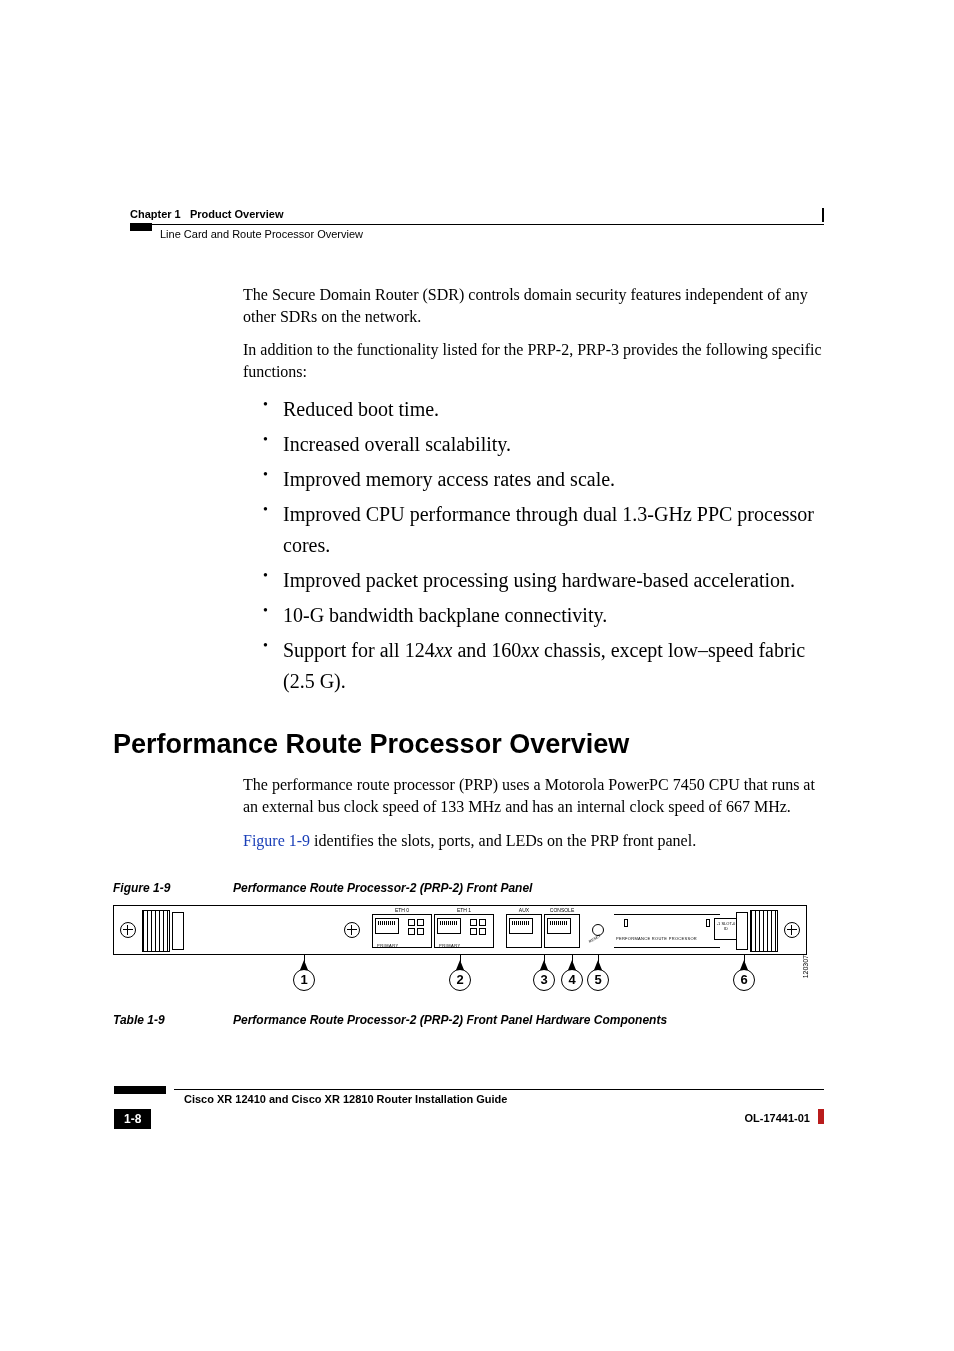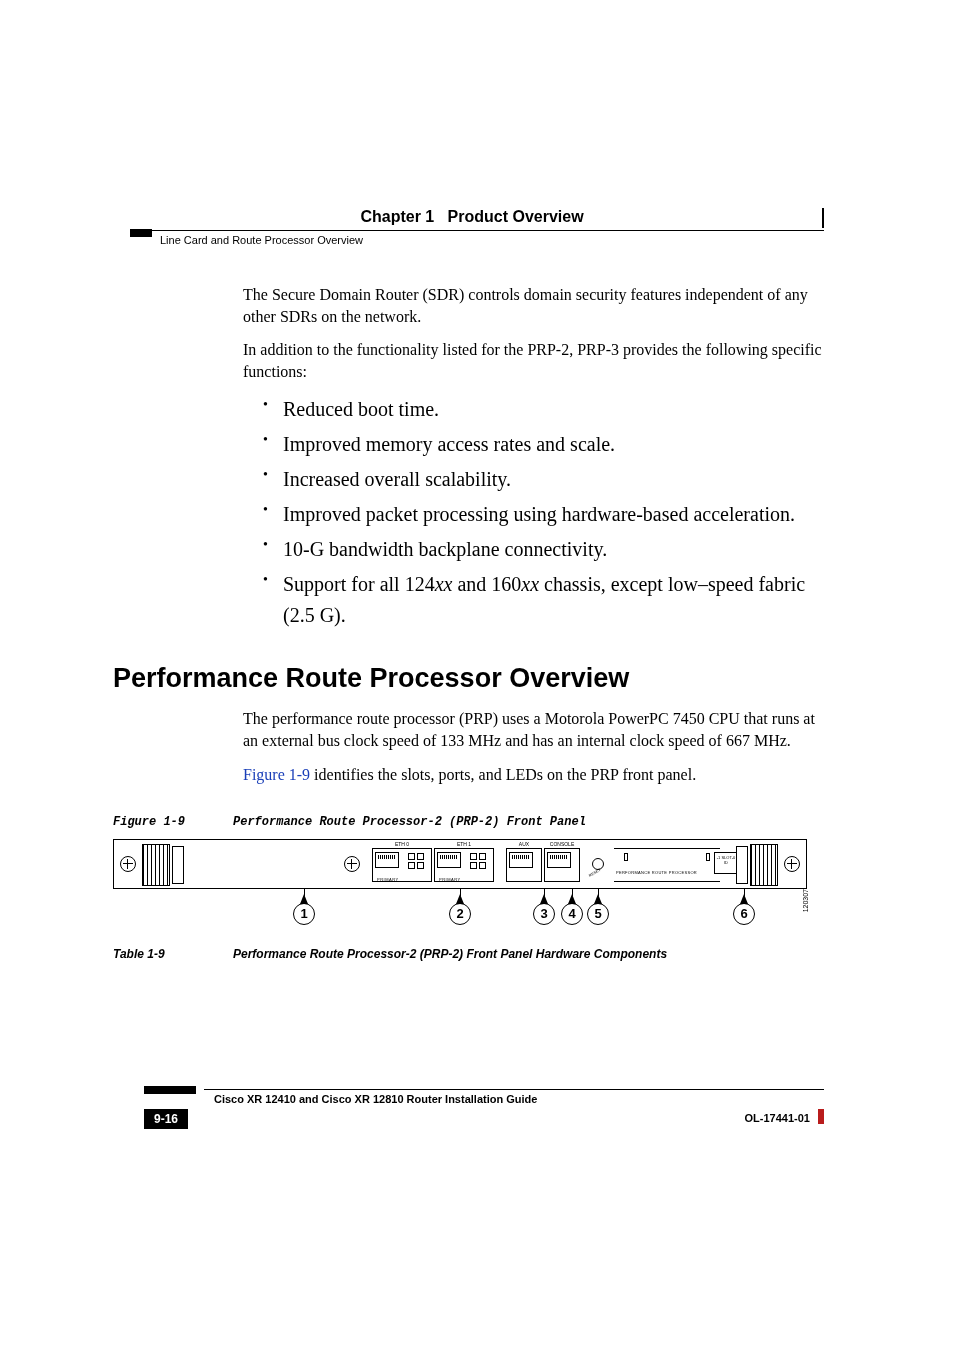--- a/index.html
+++ b/index.html
@@ -21,24 +21,24 @@
     padding: 0;
   }
   
   .hdr {
     position: absolute;
     top: 208px;
     left: 130px;
     right: 130px;
   }
   .hdr-top {
-    text-align: center;
-    font-family: Arial, Helvetica, sans-serif;
-    font-weight: bold;
-    font-size: 16px;
+    text-align: left;
+    font-family: Arial, Helvetica, sans-serif;
+    font-weight: bold;
+    font-size: 11px;
     border-right: 2px solid #000;
     padding-right: 8px;
     padding-bottom: 2px;
   }
   .hdr-top span.prod { font-weight: bold; }
   .hdr-rule {
     border-top: 1px solid #000;
     height: 0;
     margin-top: 2px;
   }
@@ -94,21 +94,21 @@
   .ital { font-style: italic; }
   h2.section {
     font-family: Arial, Helvetica, sans-serif;
     font-weight: bold;
     font-size: 27px;
     margin: 32px 0 14px 0;
     padding: 0;
   }
   a.xref { color: #1a3fb8; text-decoration: none; }
   .fig-cap {
-    font-family: Liberation Mono, monospace;
+    font-family: Liberation Sans, sans-serif;
     font-size: 12px;
     font-weight: bold;
     font-style: italic;
     margin: 30px 0 10px 0;
   }
   .fig-cap .num { display: inline-block; width: 120px; }
   .tbl-cap {
     font-family: Arial, Helvetica, sans-serif;
     font-size: 12px;
     font-weight: bold;
@@ -313,21 +313,21 @@
     right: -2px;
     top: 50px;
     font-family: Arial, Helvetica, sans-serif;
     font-size: 7px;
     writing-mode: vertical-rl;
     transform: rotate(180deg);
   }
   
   .ftr {
     position: absolute;
-    left: 144px; right: 130px;
+    left: 114px; right: 130px;
     bottom: 222px;
   }
   .ftr-rule {
     border-top: 1px solid #000;
     margin-left: 60px;
     position: relative;
   }
   .ftr-rule::before {
     content: "";
     position: absolute;
@@ -379,22 +379,23 @@
     <div class="hdr-rule"></div>
     <div class="hdr-sub">Line Card and Route Processor Overview</div>
   </div>
 
   <div class="content">
     <p class="para">The Secure Domain Router (SDR) controls domain security features independent of any other SDRs on the network.</p>
     <p class="para">In addition to the functionality listed for the PRP-2, PRP-3 provides the following specific functions:</p>
 
     <ul class="bullets">
       <li>Reduced boot time.</li>
+      <li>Increased overall scalability.</li>
       <li>Improved memory access rates and scale.</li>
-      <li>Increased overall scalability.</li>
+      <li>Improved CPU performance through dual 1.3-GHz PPC processor cores.</li>
       <li>Improved packet processing using hardware-based acceleration.</li>
       <li>10-G bandwidth backplane connectivity.</li>
       <li><span>Support for all 124</span><span class="ital">xx</span><span> and 160</span><span class="ital">xx</span><span> chassis, except low–speed fabric (2.5 G).</span></li>
     </ul>
 
     <h2 class="section">Performance Route Processor Overview</h2>
     <p class="para">The performance route processor (PRP) uses a Motorola PowerPC 7450 CPU that runs at an external bus clock speed of 133 MHz and has an internal clock speed of 667 MHz.</p>
     <p class="para"><a class="xref" href="#">Figure 1-9</a><span> identifies the slots, ports, and LEDs on the PRP front panel.</span></p>
 
     <div class="fig-cap">
@@ -464,18 +465,18 @@
 
     <div class="tbl-cap">
       <span class="num">Table 1-9</span><span>Performance Route Processor-2 (PRP-2) Front Panel Hardware Components</span>
     </div>
   </div>
 
   <div class="ftr">
     <div class="ftr-rule"></div>
     <div class="ftr-title">Cisco XR 12410 and Cisco XR 12810 Router Installation Guide</div>
     <div class="ftr-row">
-      <div class="pagebox">9-16</div>
+      <div class="pagebox">1-8</div>
       <div class="docno">OL-17441-01</div>
     </div>
   </div>
 
 </div>
 
 </body></html>

